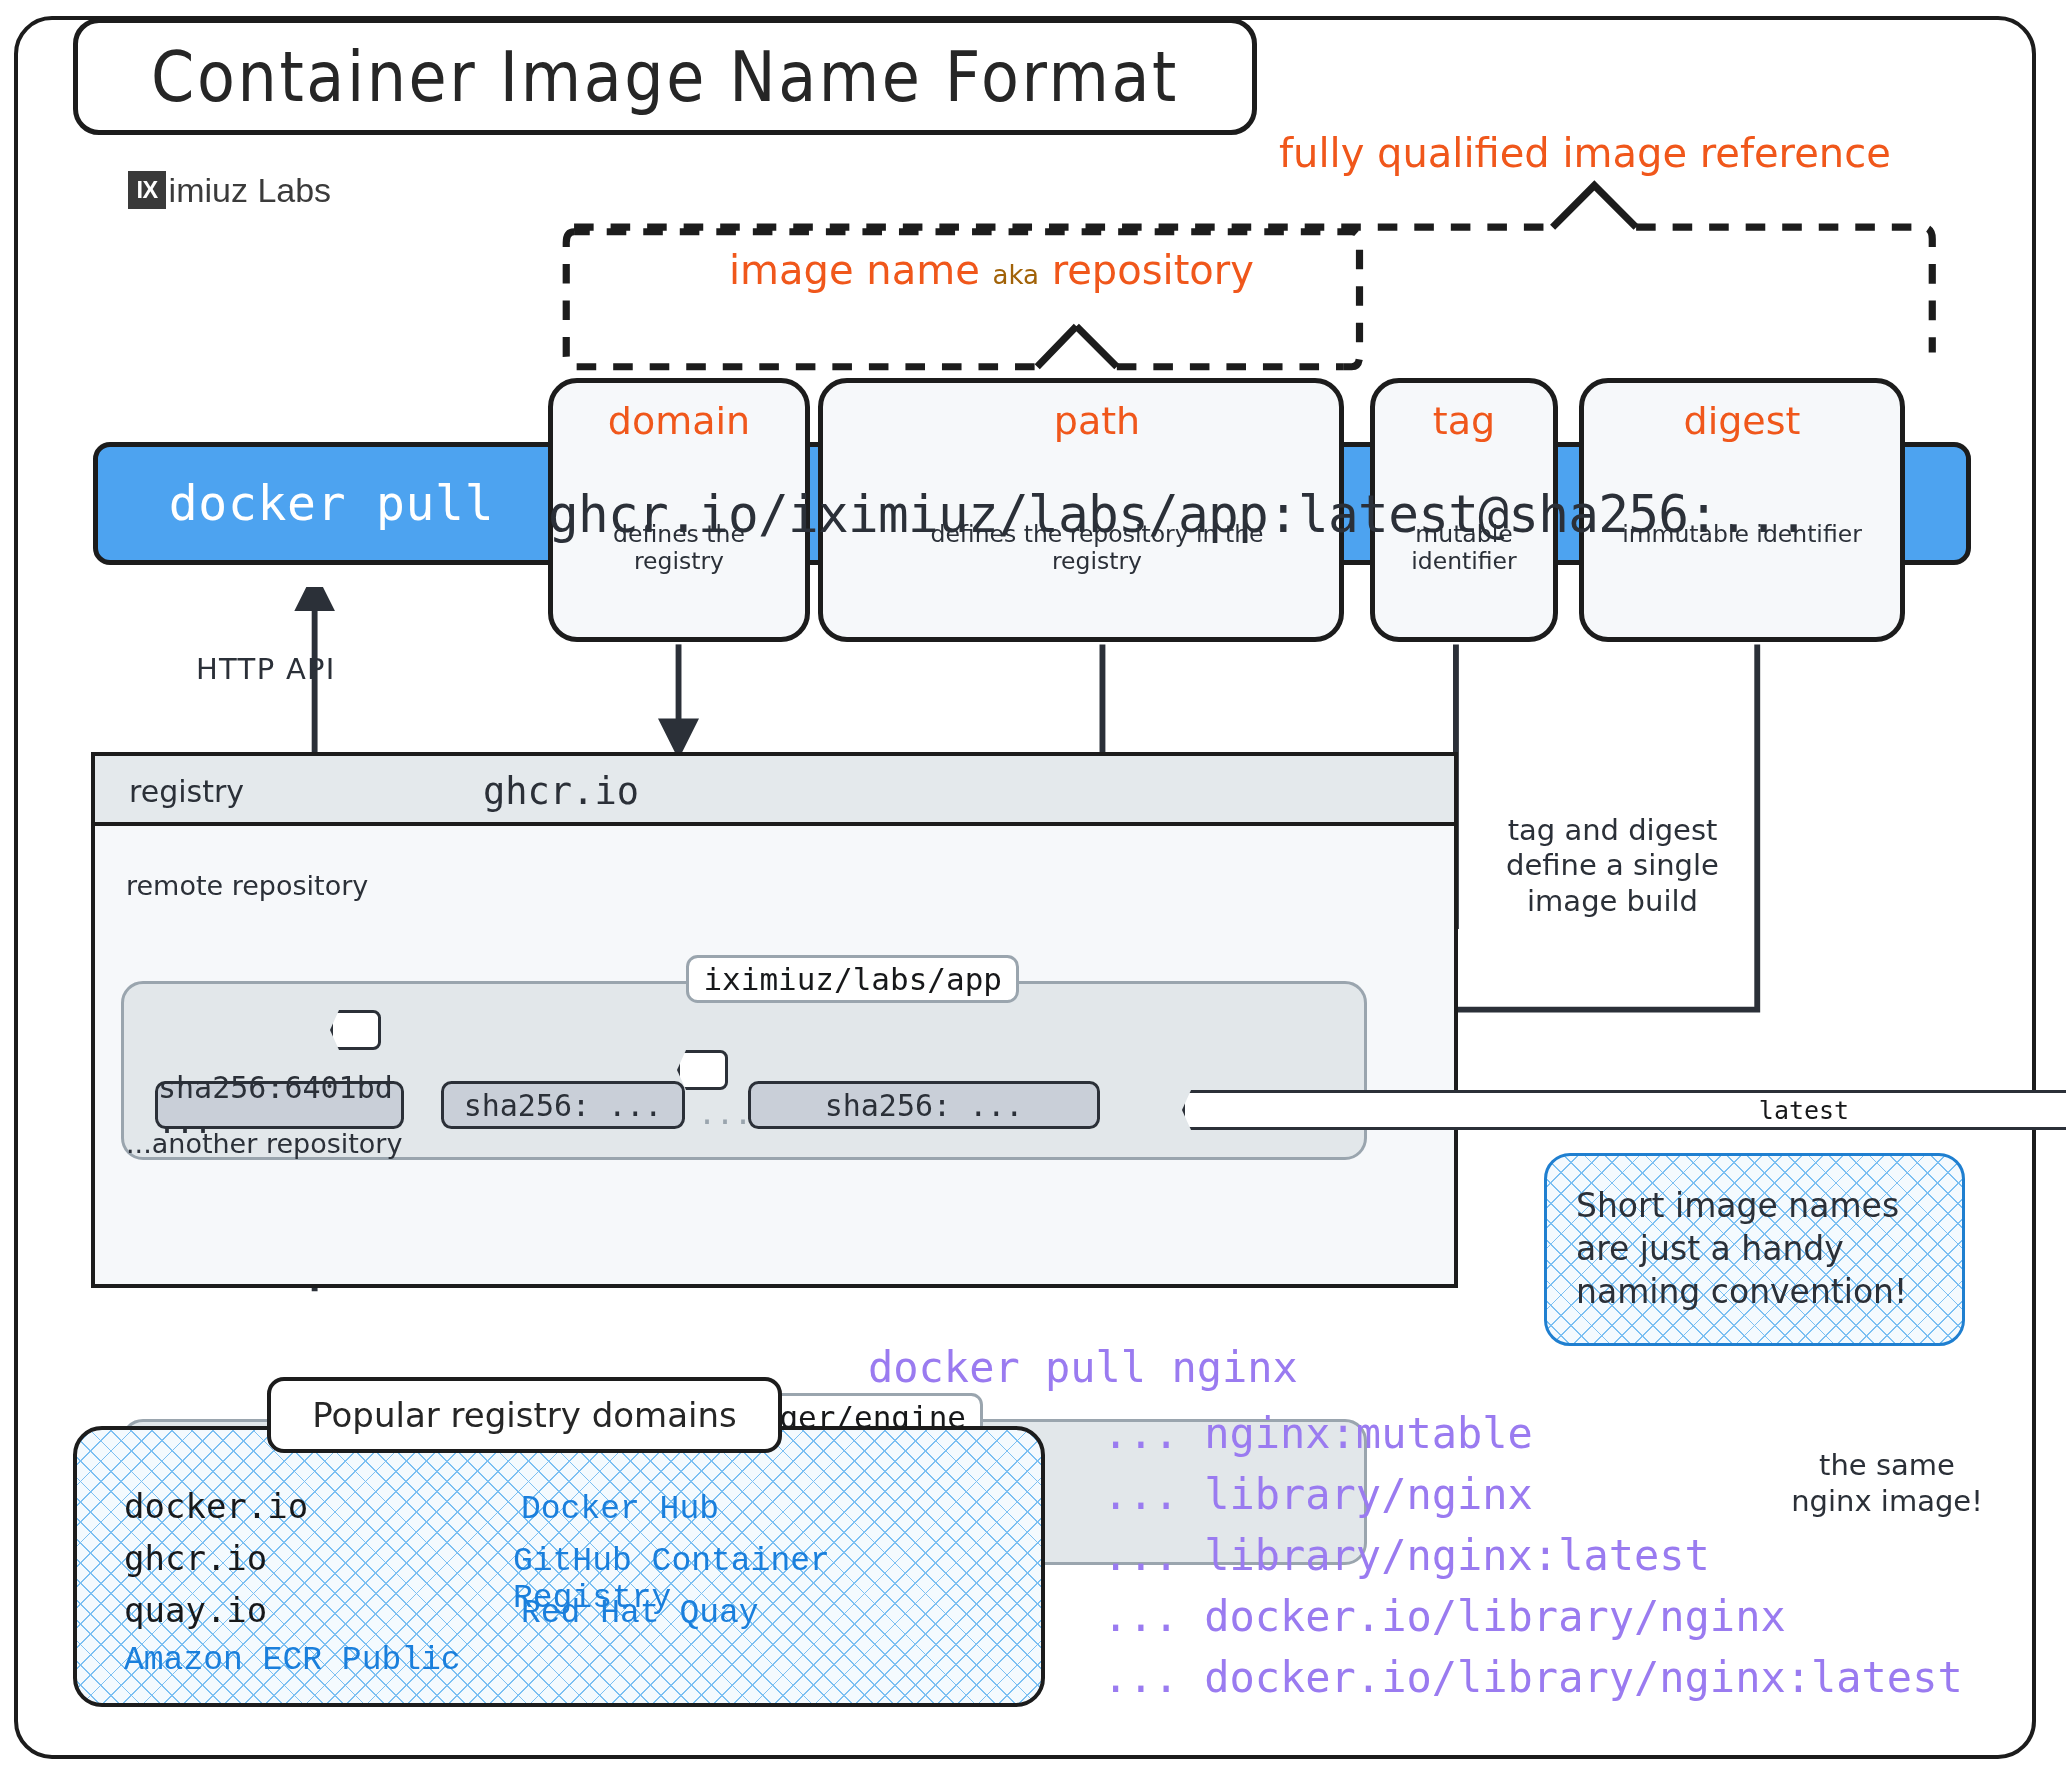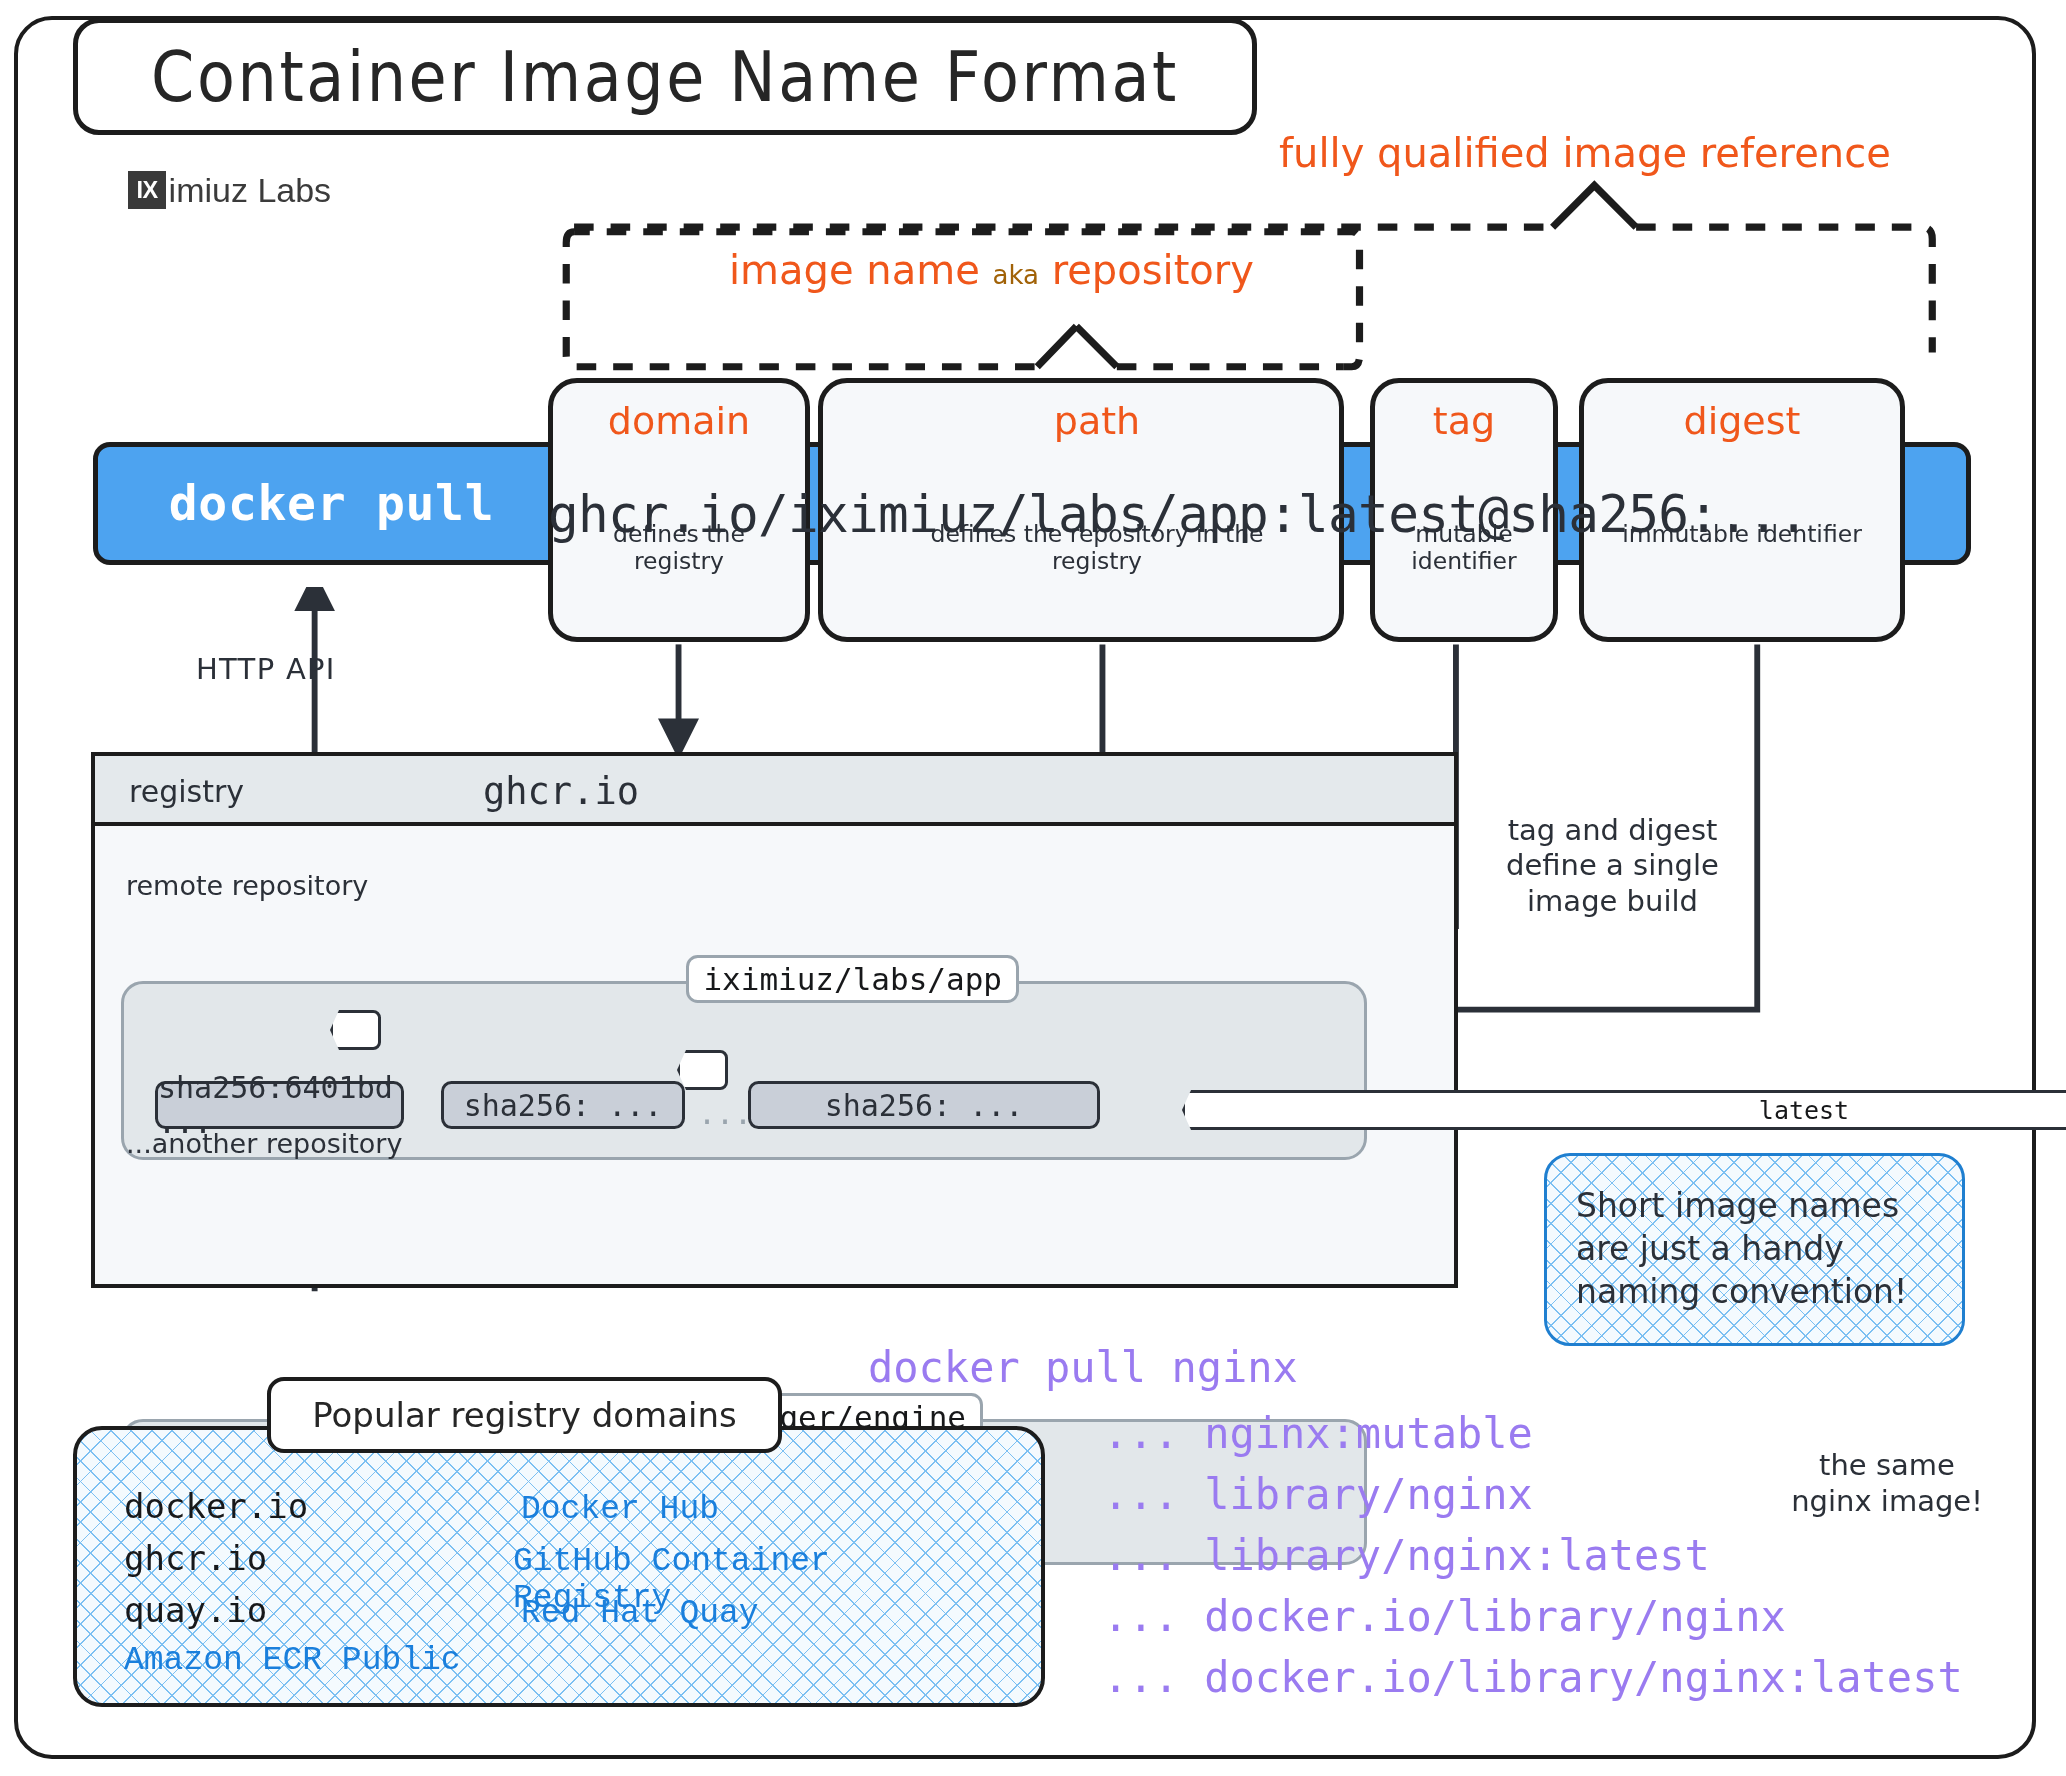--- a/index.html
+++ b/index.html
@@ -61,21 +61,20 @@
   #cmd-bar{
     left:93px;top:442px;width:1878px;height:123px;
     background:#4da3f0;border:5.2px solid #1c1c1c;border-radius:17px;
     box-sizing:border-box;
   }
   #docker-pull{
     left:149px;top:467px;width:365px;height:72px;
     display:flex;align-items:center;justify-content:center;
     font-family:"DejaVu Sans Mono", monospace;font-size:48px;color:#fff;
     letter-spacing:0.7px;
-    font-weight:bold;
   }
 
   
   .seg-card{
     background:#f6f8fa;border:5.2px solid #1c1c1c;border-radius:29px;
     box-sizing:border-box;display:flex;flex-direction:column;
     align-items:center;
   }
   .seg-title{
     color:#f0571b;font-size:38px;margin-top:19px;line-height:1;

